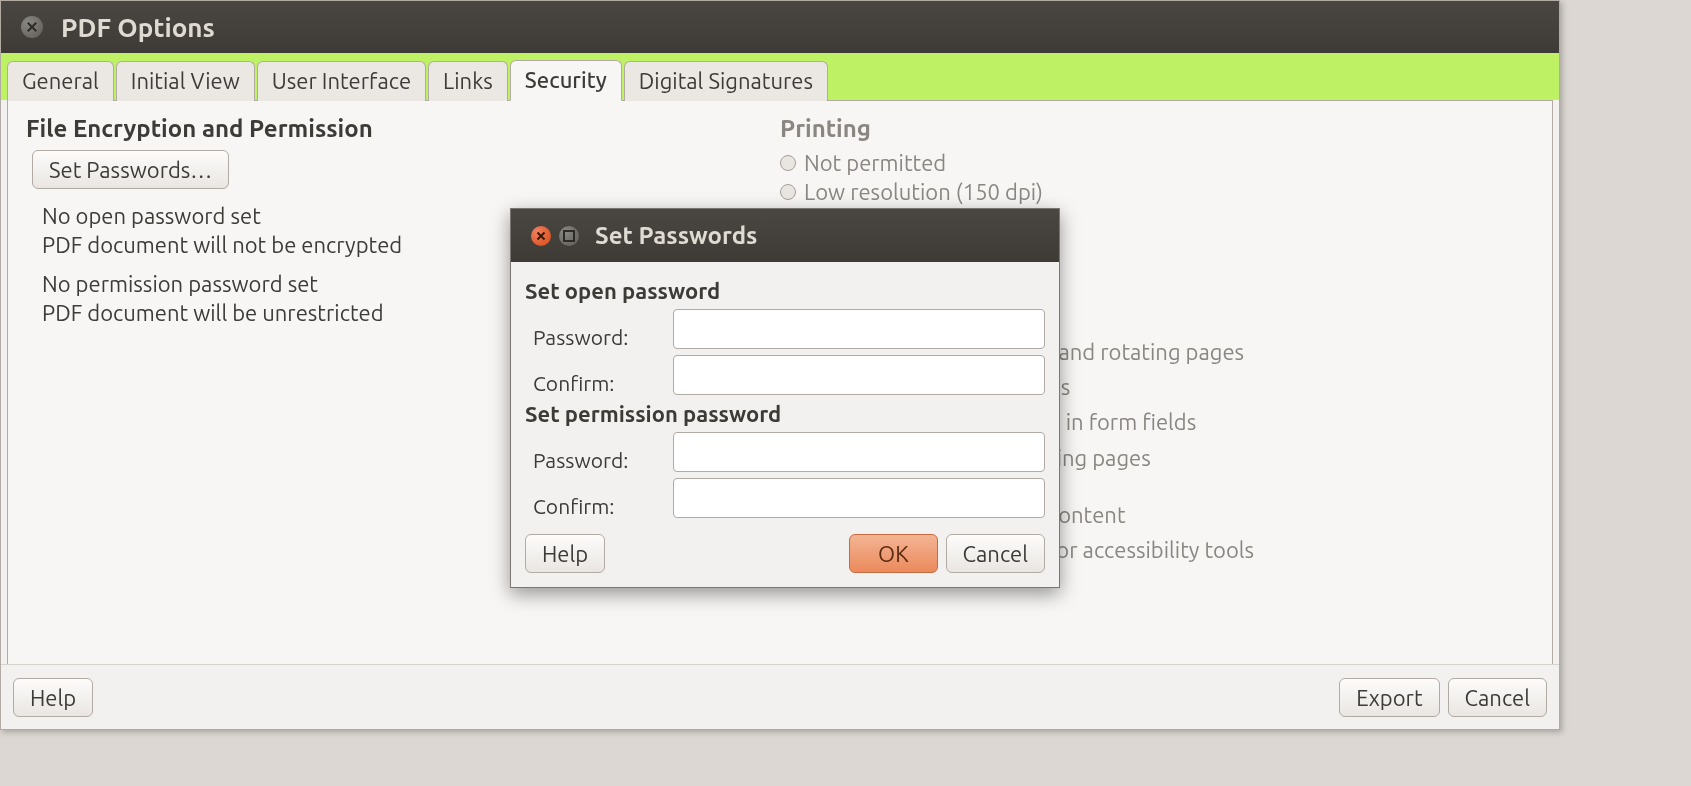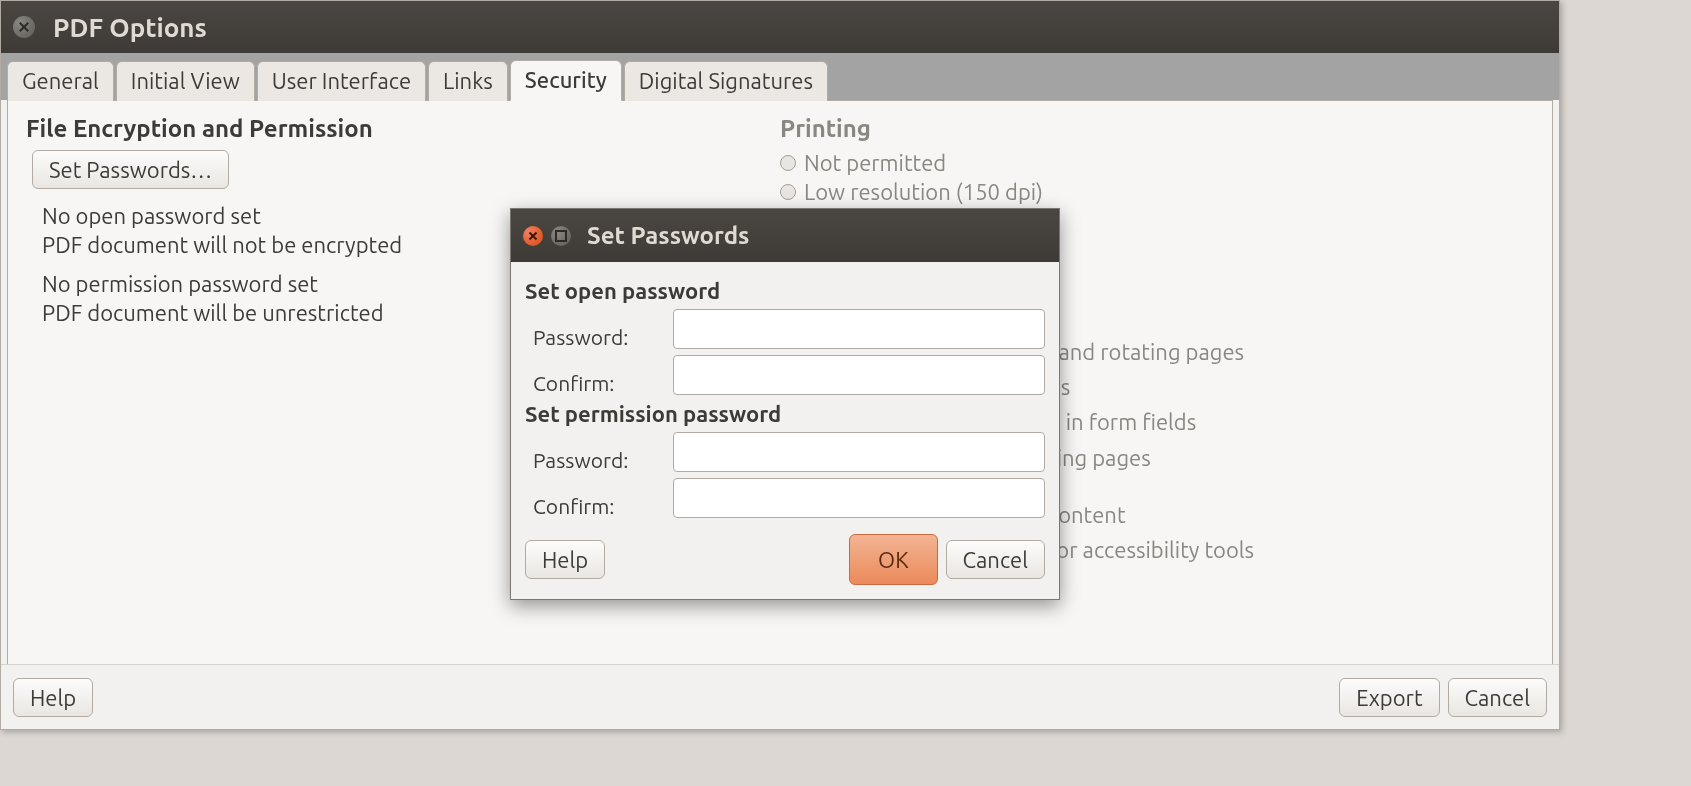--- a/index.html
+++ b/index.html
@@ -24,21 +24,21 @@
     background: #f2f1f0;
     border: 1px solid #b1aba4;
     box-shadow: 2px 2px 6px rgba(0,0,0,0.25);
   }
 
   .titlebar {
     height: 52px;
     background: linear-gradient(#4a4743, #3e3b37);
     display: flex;
     align-items: center;
-    padding: 0 12px;
+    padding: 0 20px;
     color: #dfdbd2;
     font-weight: bold;
     font-size: 26px;
   }
   .close-icon {
     width: 22px; height: 22px;
     border-radius: 50%;
     background: radial-gradient(circle at 30% 30%, #8a8883, #5d5a55);
     margin-right: 18px;
     position: relative;
@@ -52,21 +52,21 @@
     transform-origin:center;
   }
   .close-icon::before { transform: translate(-50%,-50%) rotate(45deg); }
   .close-icon::after  { transform: translate(-50%,-50%) rotate(-45deg); }
 
   
   .tabbar {
     display: flex;
     align-items: flex-end;
     padding: 6px 6px 0 6px;
-    background: #a3a3a3;
+    background: #bef264;
   }
   .tab {
     padding: 6px 14px 8px 14px;
     border: 1px solid #b1aba4;
     border-bottom: none;
     background: #ebe8e4;
     border-top-left-radius: 6px;
     border-top-right-radius: 6px;
     margin-right: 2px;
     font-size: 22px;
@@ -216,21 +216,21 @@
     margin-top: 16px;
     gap:8px;
   }
   .modal-footer .spacer { flex:1; }
 
   .btn-primary {
     background: linear-gradient(#f3b493, #eb8a5c);
     border:1px solid #c96b3e;
     color:#5a2a10;
     border-radius:6px;
-    padding:12px 28px;
+    padding:6px 28px;
     font-size:22px;
   }
 </style>
 </head>
 <body>
 
 <div class="pdf-window">
 
   <div class="titlebar">
     <span class="close-icon"></span>

